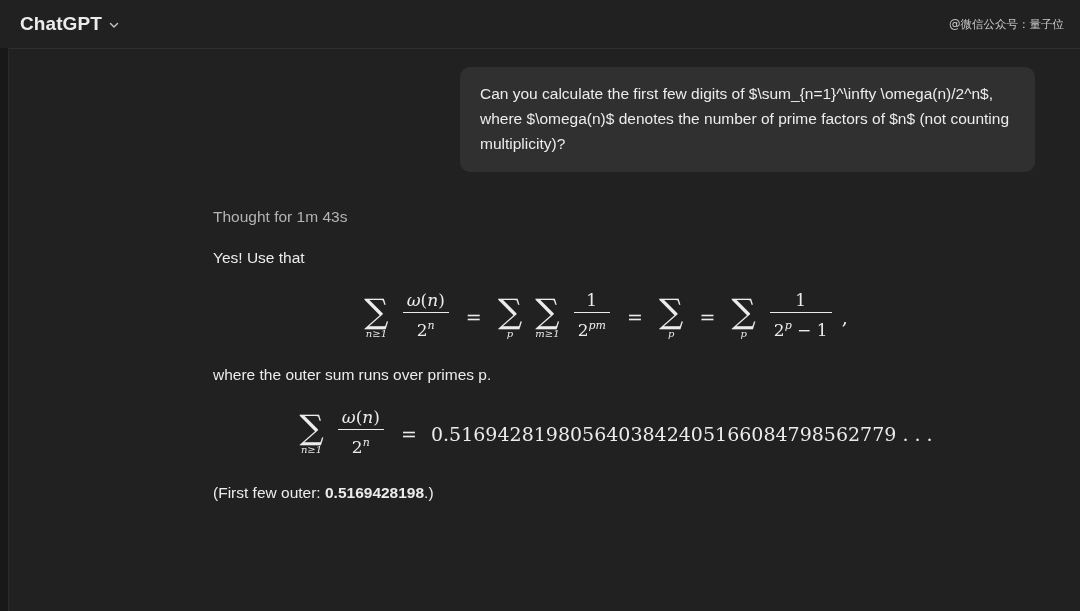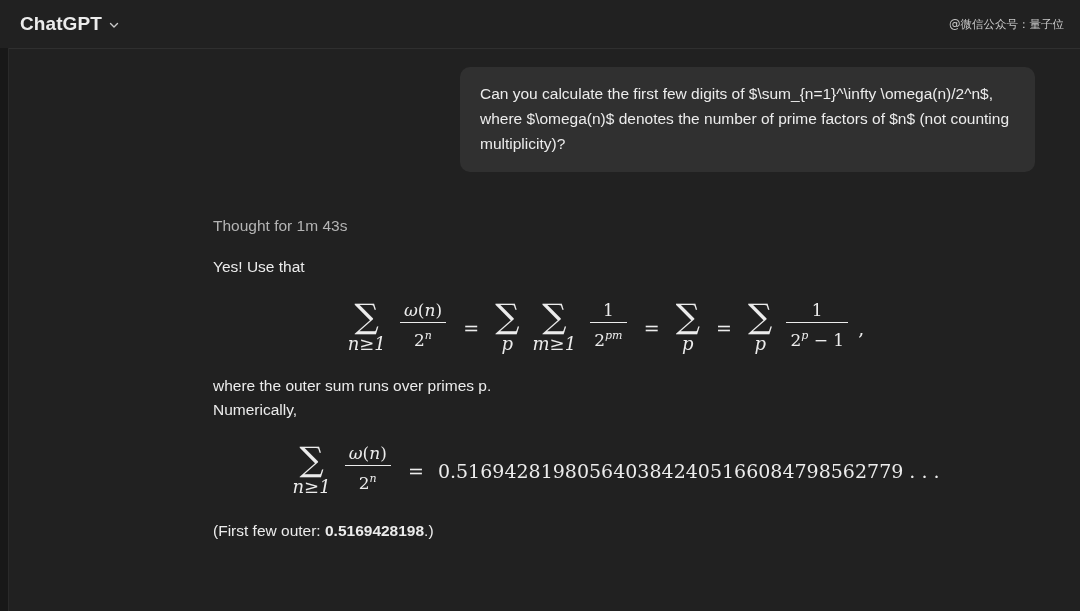--- a/index.html
+++ b/index.html
@@ -98,21 +98,21 @@
     border-radius: 10px;
     padding: 14px 20px 16px 20px;
     max-width: 575px;
     font-size: 15.5px;
     line-height: 25px;
     color: #ececec;
     box-sizing: border-box;
   }
   .assistant {
     padding: 0 0 0 168px;
-    margin-top: 45px;
+    margin-top: 36px;
   }
   .thought {
     font-size: 15.5px;
     color: #b4b4b4;
     margin-bottom: 20px;
   }
   .assistant p {
     margin: 0 0 0 0;
     font-size: 15.5px;
     line-height: 24px;
@@ -137,21 +137,21 @@
     position: relative;
     margin: 0 4px;
   }
   .sum .big {
     font-size: 34px;
     line-height: 30px;
     font-family: "DejaVu Serif", serif;
   }
   .sum .sub {
     display: block;
-    font-size: 18px;
+    font-size: 10px;
     font-family: "DejaVu Serif", serif;
     font-style: italic;
     margin-top: 1px;
   }
   .frac {
     display: inline-block;
     vertical-align: middle;
     text-align: center;
     margin: 0 5px;
     position: relative;
@@ -257,21 +257,20 @@
             <span class="frac">
               <span class="num"><span class="mn">1</span></span>
               <span class="den"><span class="mn">2</span><sup class="ex">p</sup><span class="mn"> − 1</span></span>
             </span>
             <span class="comma-tail">,</span>
           </span>
         </div>
 
         <p>where the outer sum runs over primes p.</p>
 
-        <p class="para-gap">Numerically,</p>
 
         <div class="math-block second">
           <span class="eqline">
             <span class="sum">
               <span class="big">∑</span>
               <span class="sub">n≥1</span>
             </span>
             <span class="frac">
               <span class="num"><span class="mi">ω</span><span class="mn">(</span><span class="mi">n</span><span class="mn">)</span></span>
               <span class="den"><span class="mn">2</span><sup class="ex">n</sup></span>

